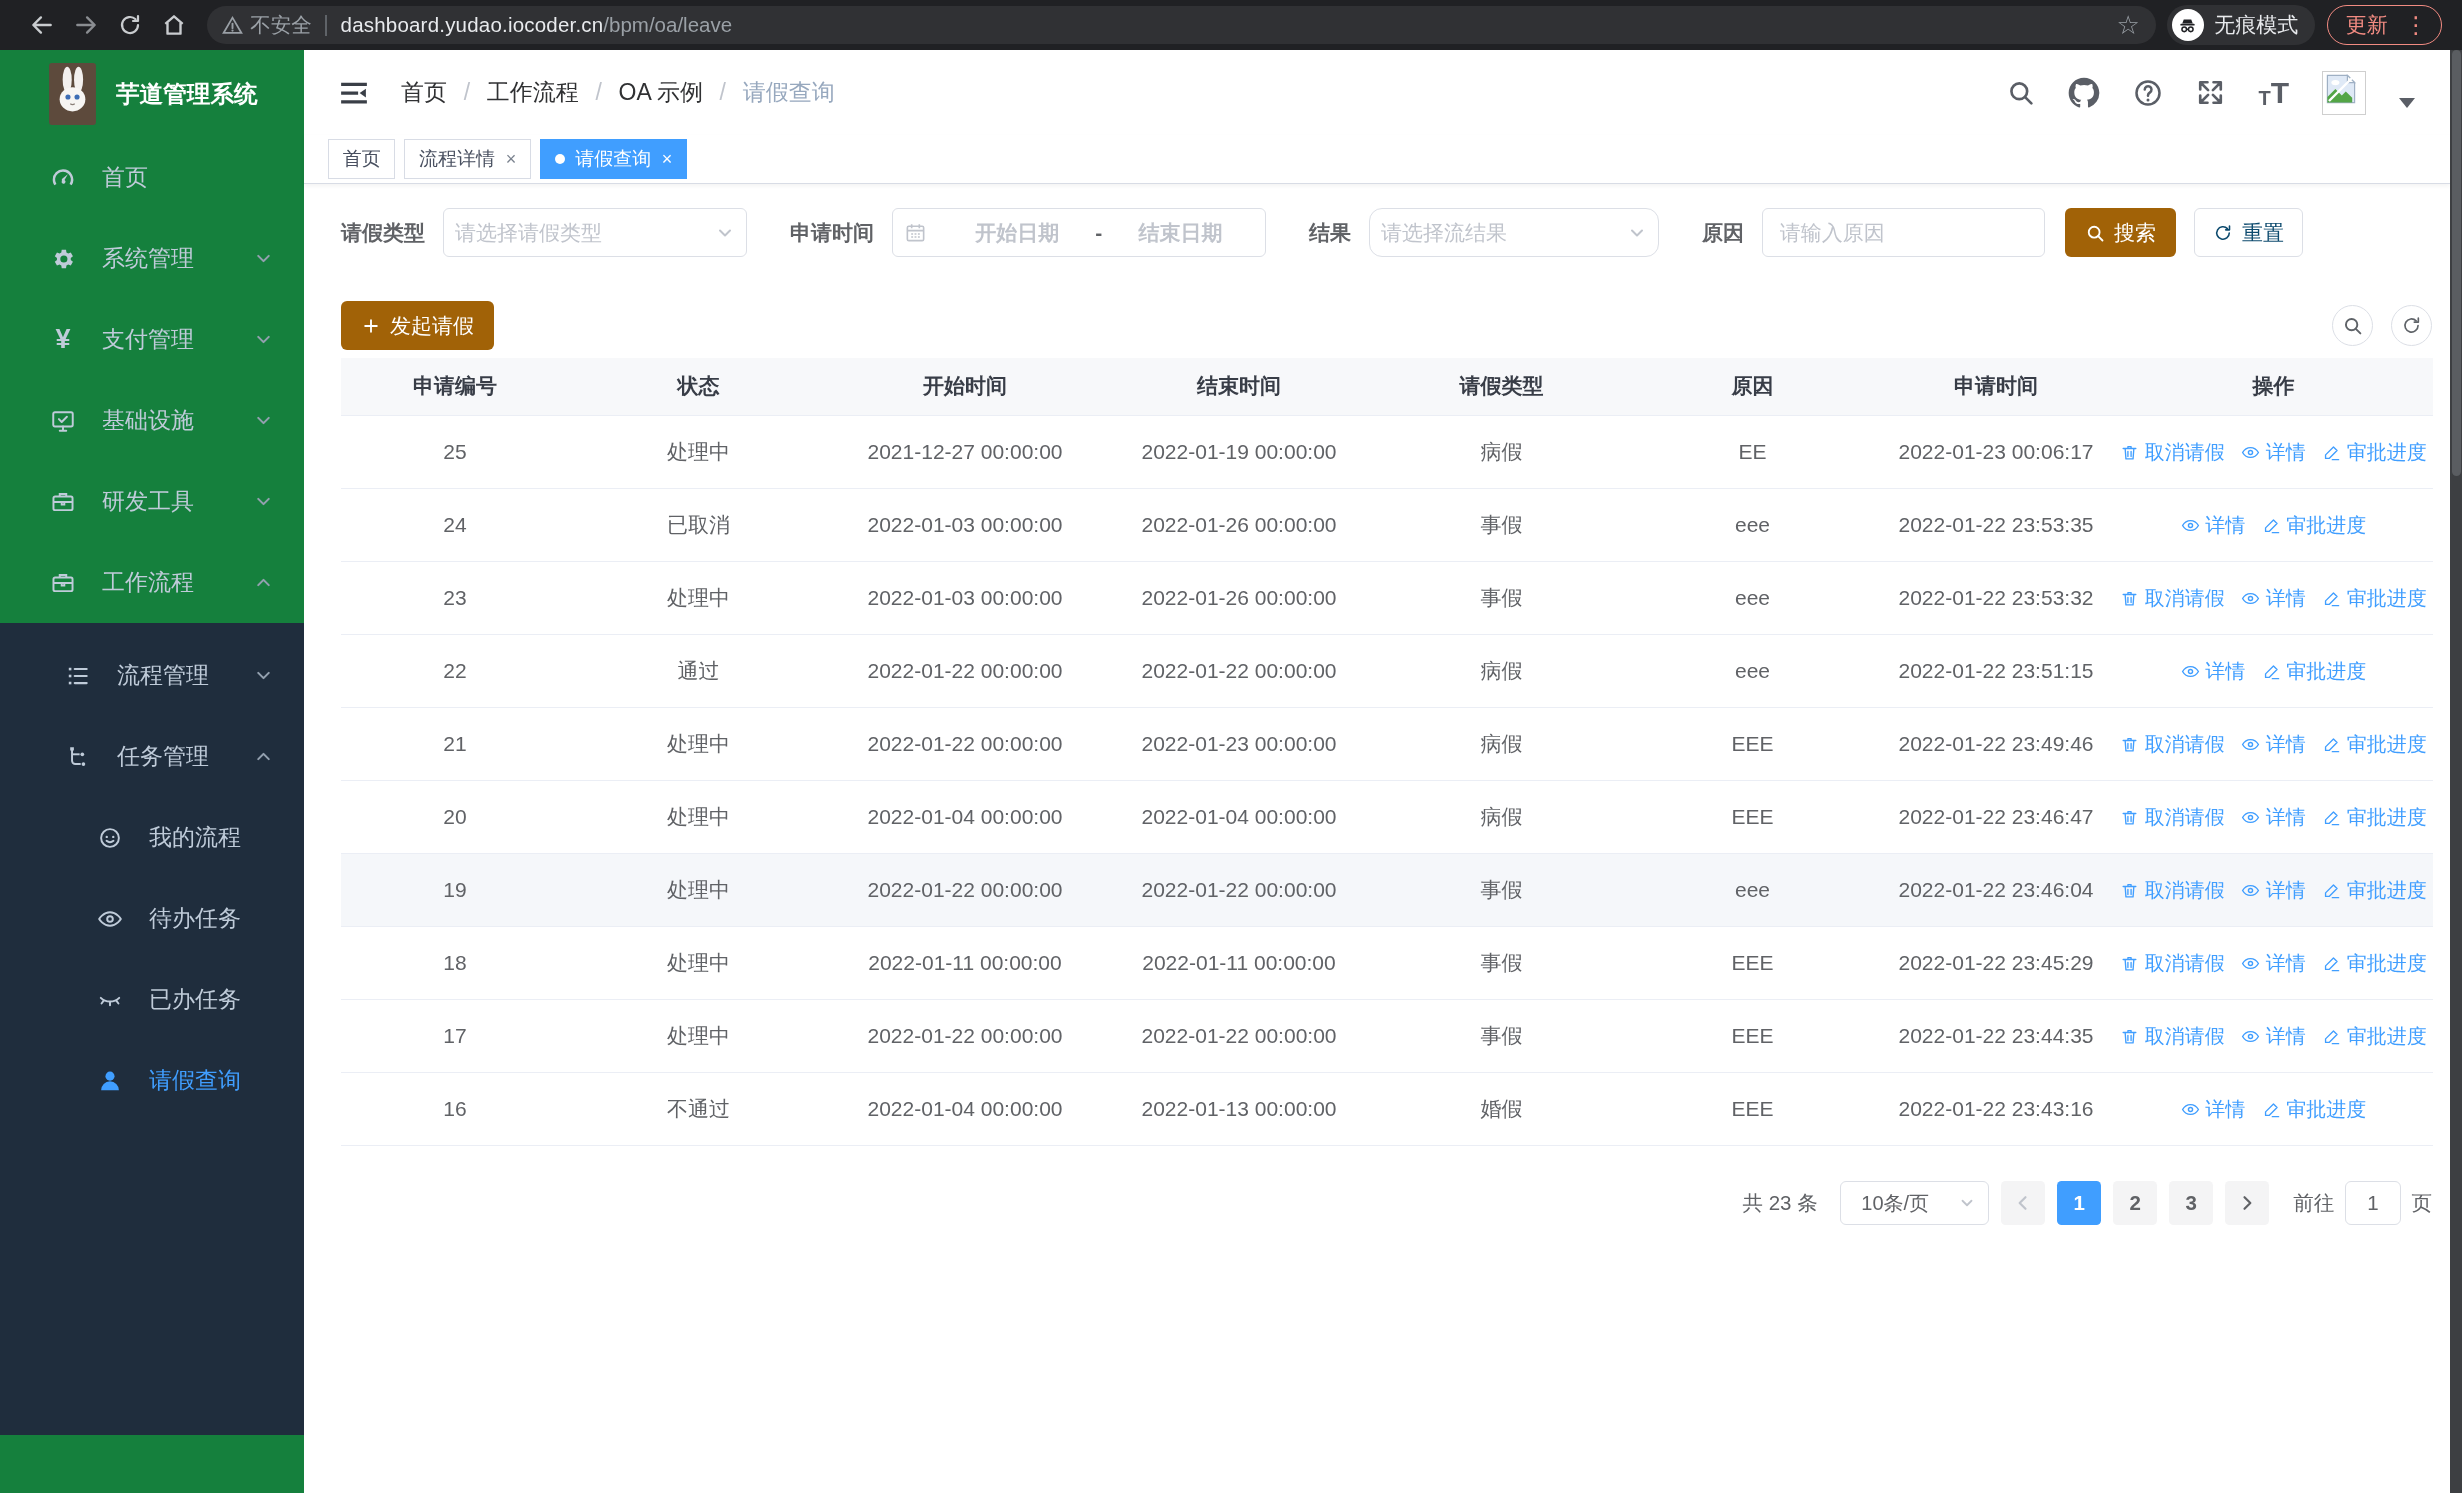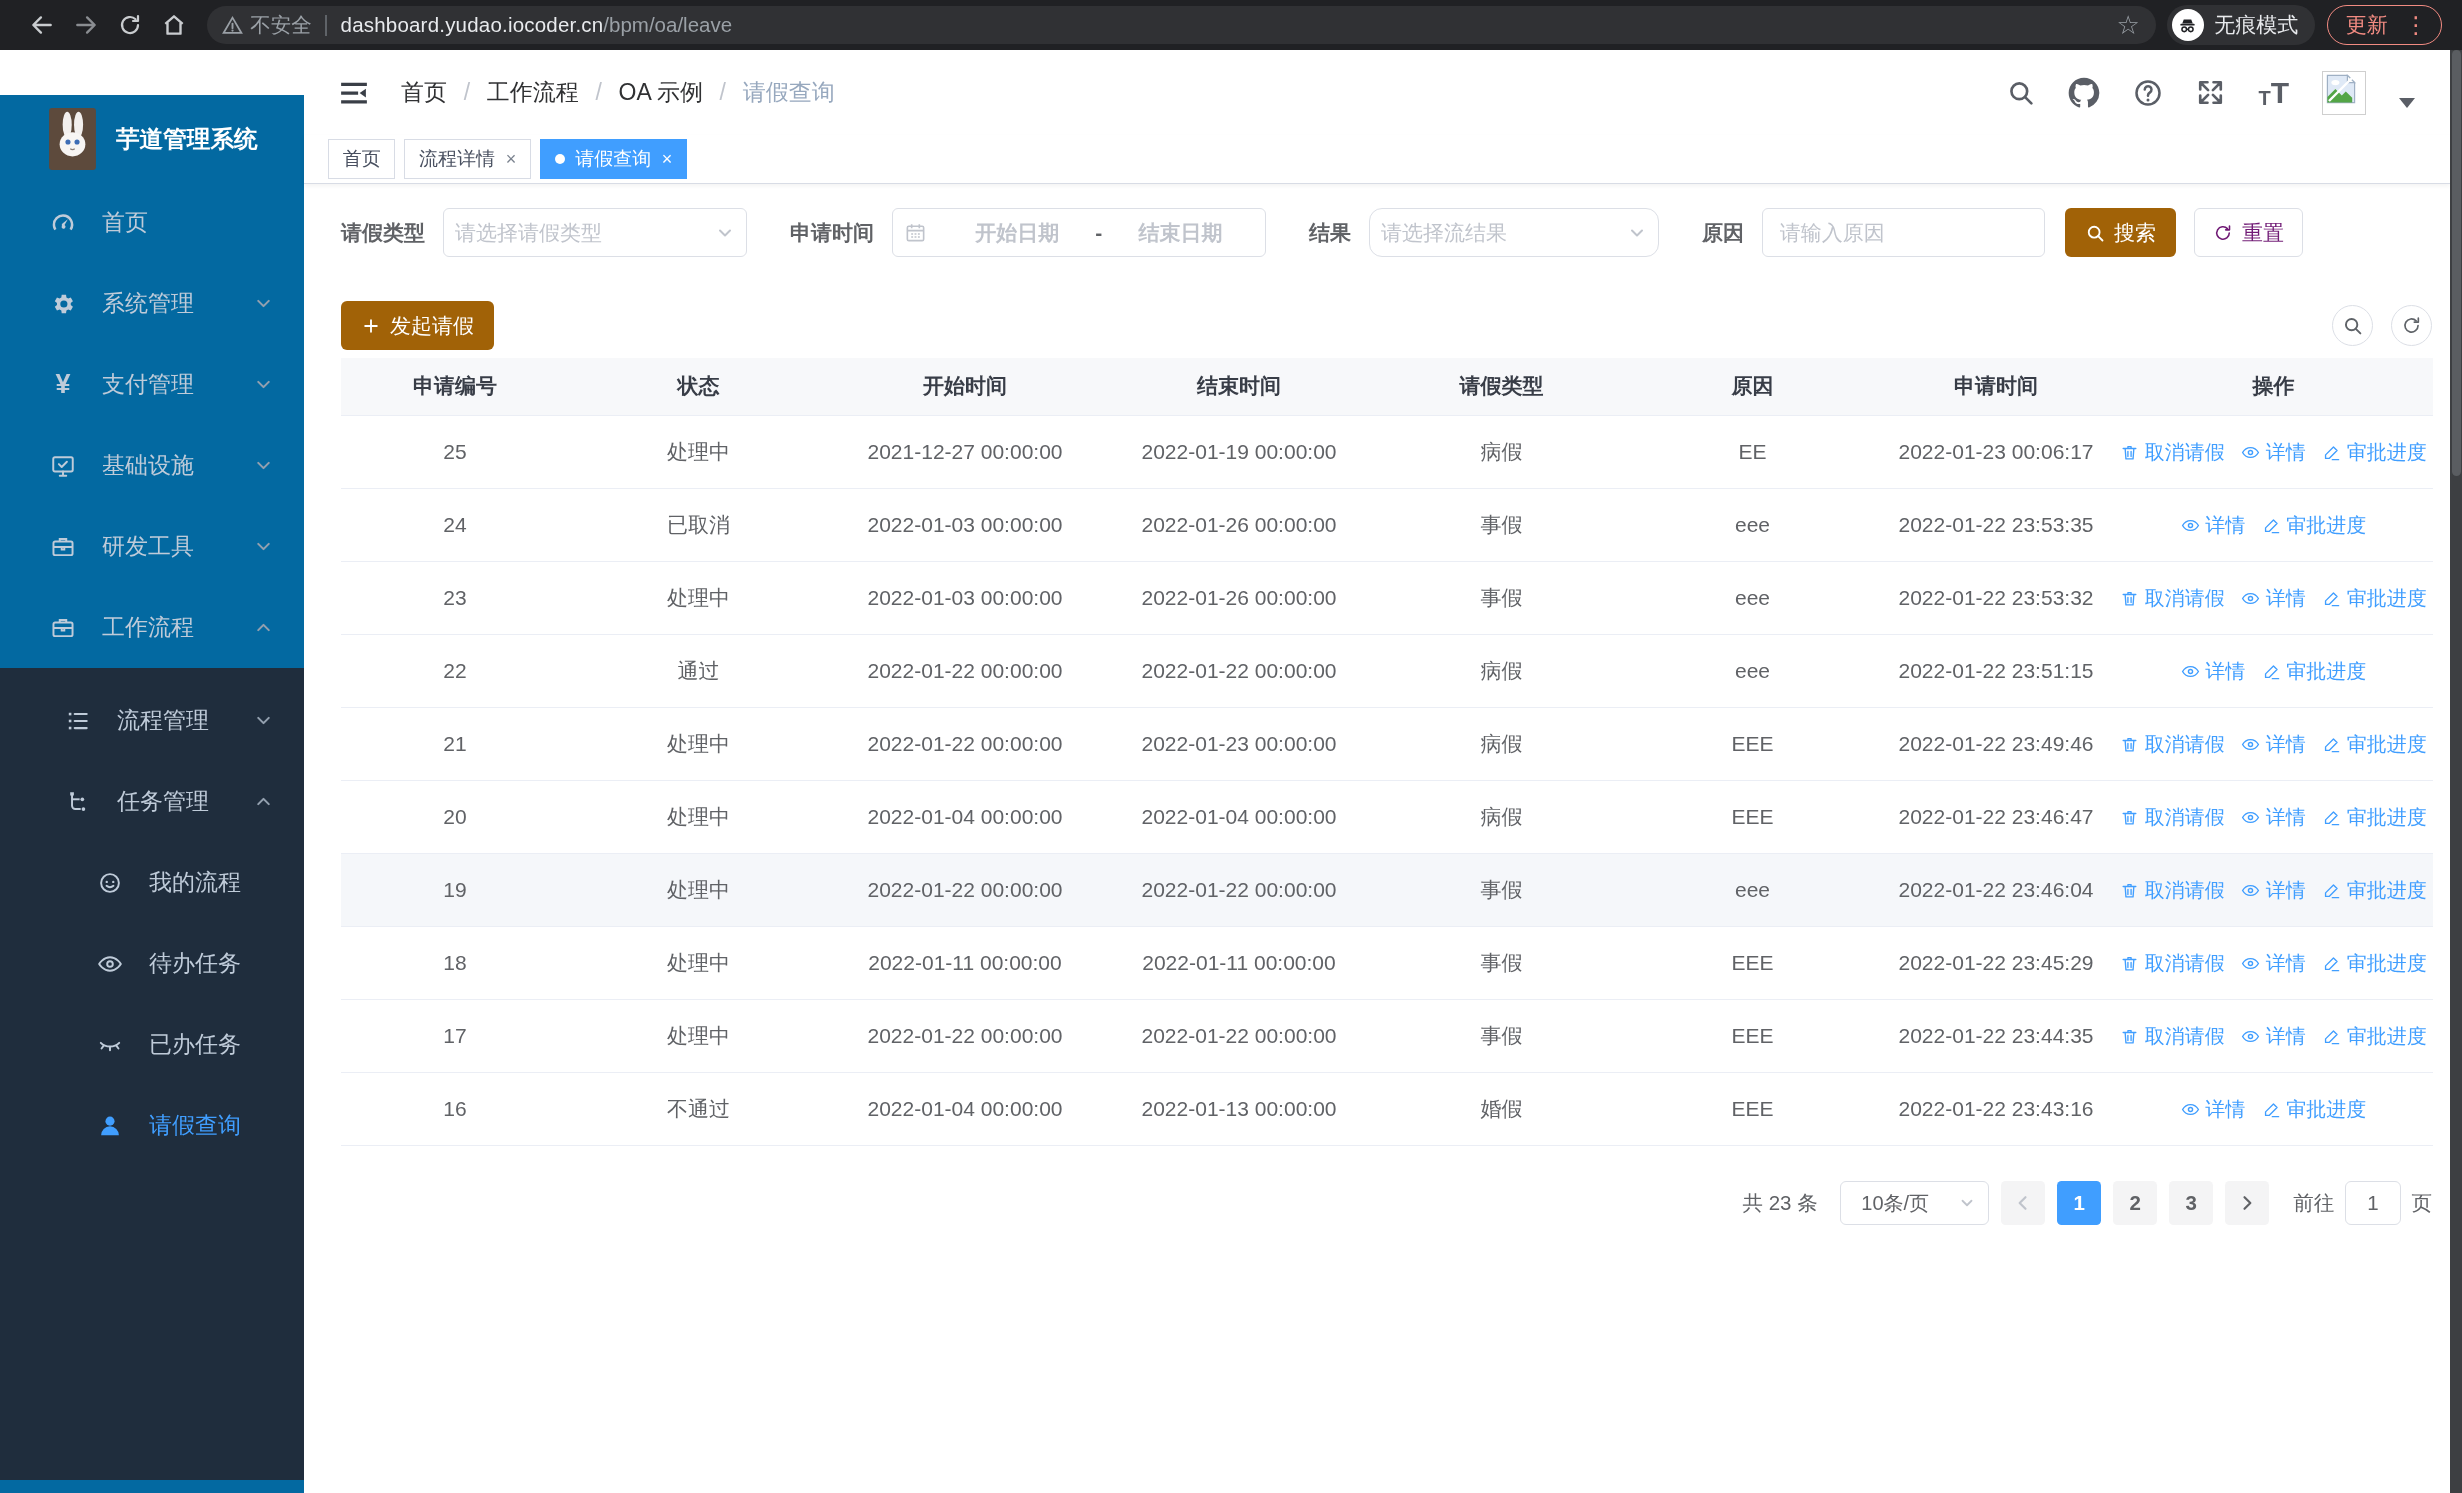--- a/index.html
+++ b/index.html
@@ -23,21 +23,21 @@
   .url-star { margin-left:auto; color:#9aa0a6; font-size:26px; padding:0 9px; }
   .incog { height:40px; background:#303134; border-radius:20.5px; display:flex; align-items:center;
     gap:10.6px; padding:0 16.7px 0 4.6px; color:#e8eaed; font-size:21px; flex:0 0 auto; }
   .incog-circle { width:32px; height:32px; border-radius:50%; background:#fff; display:flex;
     align-items:center; justify-content:center; color:#202124; }
   .update-pill { height:40px; border:1.5px solid #f28b82; border-radius:20.5px; color:#f28b82;
     display:flex; align-items:center; gap:12px; padding:0 9px 0 18px; font-size:21px; margin-left:12px; flex:0 0 auto; }
   .kebab { font-size:23px; letter-spacing:0; line-height:1; padding:0 4.6px; }
 
   
-  .sidebar { position:absolute; top:50px; left:0; bottom:0; width:304px; background:#0369a1; color:#bfcbd9;margin-top:45px; }
+  .sidebar { position:absolute; top:50px; left:0; bottom:0; width:304px; background:#15803d; color:#bfcbd9; }
   .logo-row { height:87px; display:flex; align-items:center; gap:20px; padding-left:49px; }
   .logo-img { width:47px; height:62px; border-radius:3px; overflow:hidden; flex:0 0 auto; }
   .app-title { color:#fff; font-size:23.6px; font-weight:700; }
   .menu-item { height:81px; display:flex; align-items:center; gap:26px; padding:0 30px 0 50px;
     font-size:23px; cursor:pointer; }
   .menu-item .chev { margin-left:auto; color:#93a0af; }
   .chev-up { transform:rotate(180deg); }
   .submenu { background:#1f2d3d; height:812px; padding-top:12px; }
   .submenu .menu-item { height:81px; padding-left:65px; }
   .submenu .leaf { padding-left:97px; }
@@ -83,21 +83,21 @@
   .date-box { width:374px; gap:0;font-weight:bold; }
   .date-box .cal { color:#c0c4cc; margin-right:16.7px; }
   .date-box .d-start,.date-box .d-end { flex:1; text-align:center; }
   .date-box .d-sep { color:#606266; margin:0 4.6px; }
   input.txt { width:283px; height:49px; border:1.5px solid #dcdfe6; border-radius:6px; padding:0 16.7px;
     font-size:21px; color:#606266; outline:none; font-family:inherit; }
   input.txt::placeholder { color:#c0c4cc; }
   .btn { height:49px; border-radius:6px; display:flex; align-items:center; gap:9px;
     font-size:21px; cursor:pointer; border:none; }
   .btn-primary { background:#a16207; color:#fff; padding:0 20px; }
-  .btn-plain { background:#fff; color:#701a75; border:1.5px solid #dcdfe6; padding:0 18px; }
+  .btn-plain { background:#fff; color:#0c4a6e; border:1.5px solid #dcdfe6; padding:0 18px; }
   .btn-search { margin-right:18px; }
 
   
   .toolbar { margin-top:44px; display:flex; align-items:center; }
   .toolbar-right { margin-left:auto; display:flex; gap:18px; }
   .circle-btn { width:41px; height:41px; border-radius:50%; border:1.5px solid #dcdfe6; background:#fff;
     color:#5f6368; display:flex; align-items:center; justify-content:center; cursor:pointer; }
 
   
   table.grid { width:2091px; margin-top:7.6px; border-collapse:collapse; table-layout:fixed; }

